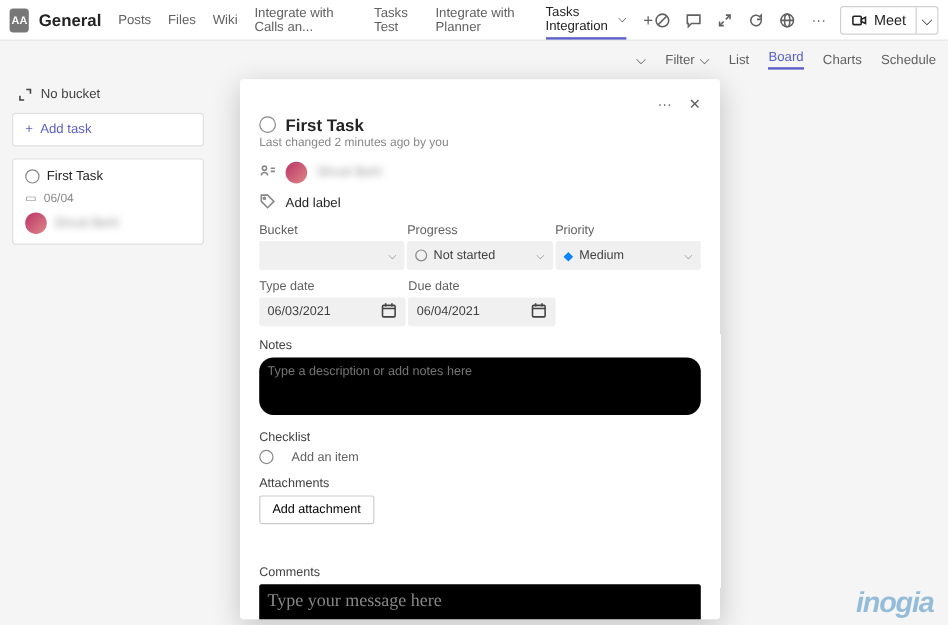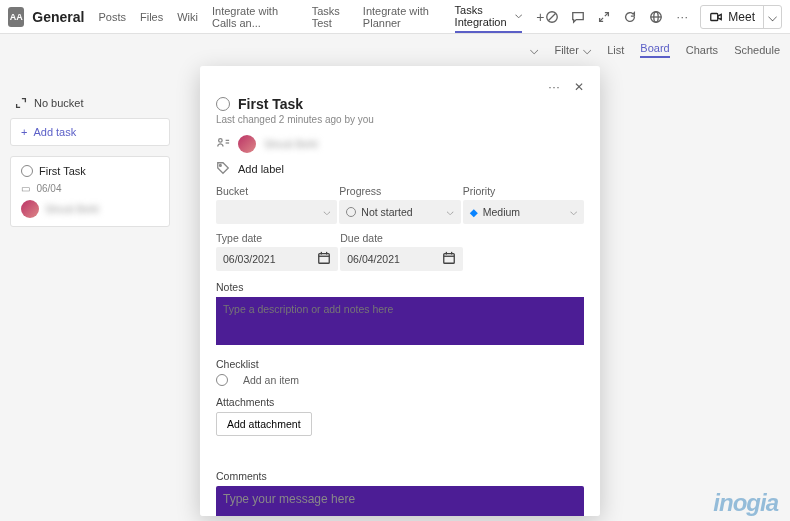--- a/index.html
+++ b/index.html
@@ -20,21 +20,21 @@
 .meet-main { padding: 0 8px; display: flex; align-items: center; gap: 5px; height: 100%; }
 .meet-drop { border-left: 1px solid #d1d1d1; width: 18px; display: flex; align-items: center; justify-content: center; height: 100%; }
 
 
 .filterbar { height: 32px; display: flex; align-items: center; justify-content: flex-end; padding: 0 10px; gap: 16px; background: #f5f5f5; }
 .fb-item { font-size: 11px; color: #616161; cursor: pointer; display: flex; align-items: center; gap: 4px; }
 .fb-item.active { color: #5b5fc7; border-bottom: 2px solid #5b5fc7; padding-bottom: 2px; }
 
 
 .board { display: flex; padding: 4px 10px; gap: 12px; }
-.col-header { display: flex; align-items: center; gap: 6px; font-size: 11px; color: #424242; margin-bottom: 6px; padding: 2px 4px; margin-top: 24px; }
+.col-header { display: flex; align-items: center; gap: 6px; font-size: 11px; color: #424242; margin-bottom: 6px; padding: 2px 4px; }
 .column { width: 160px; }
 .addtask-btn { background: #fff; border: 1px solid #e1e1e1; border-radius: 3px; height: 28px; display: flex; align-items: center; padding: 0 10px; color: #5b5fc7; font-size: 11px; gap: 6px; cursor: pointer; margin-bottom: 10px; }
 .card { background: #fff; border: 1px solid #e1e1e1; border-radius: 3px; padding: 8px 10px; display: flex; flex-direction: column; gap: 6px; }
 .card-row { display: flex; align-items: center; gap: 6px; font-size: 11px; }
 .circle { width: 12px; height: 12px; border: 1.5px solid #888; border-radius: 50%; }
 .due-icon { font-size: 10px; color: #888; }
 .avatar { width: 18px; height: 18px; border-radius: 50%; background: linear-gradient(135deg,#b36 0%,#d88 100%); }
 .blur { filter: blur(3px); color:#999; }
 
 
@@ -46,24 +46,24 @@
 .task-title { font-size: 14px; font-weight: 600; }
 .subline { font-size: 10px; color: #888; margin-bottom: 10px; }
 .row { display: flex; align-items: center; gap: 8px; margin-bottom: 8px; font-size: 11px; }
 .row .sm-icon { width: 14px; color: #888; }
 .label-field { color: #616161; font-size: 10.5px; margin-bottom: 3px; }
 .fields-row { display: flex; gap: 2px; margin-bottom: 8px; }
 .field { flex: 1; }
 .select, .dateinput { background: #f0f0f0; border: none; height: 24px; width: 100%; display: flex; align-items: center; justify-content: space-between; padding: 0 7px; font-size: 10.5px; color: #424242; border-radius: 2px; cursor: pointer; }
 .select .left { display:flex; align-items:center; gap:5px;}
 .chev-d { font-size: 9px; color: #888; }
-.notes-box { background: #4c1d95; border: none; width: 100%; height: 48px; resize: none; padding: 6px 7px; font-size: 10.5px; color: #888; border-radius: 0; font-family: inherit; position: relative; }
+.notes-box { background: #000000; border: none; width: 100%; height: 48px; resize: none; padding: 6px 7px; font-size: 10.5px; color: #888; border-radius: 12px; font-family: inherit; position: relative; }
 .checklist-add { display: flex; align-items: center; gap: 15px; font-size: 10.5px; color: #616161; margin-top:4px; }
 .add-att { border: 1px solid #ccc; background: #fff; padding: 5px 10px; font-size: 10.5px; border-radius: 2px; cursor: pointer; }
-.comments-box { background: #4c1d95; width: 100%; height: 32px; padding: 6px 7px; font-size: 12px; color: #888; border-radius: 2px; margin-bottom: 6px; }
+.comments-box { background: #000000; width: 100%; height: 32px; padding: 6px 7px; font-size: 15px; color: #888; border-radius: 2px; margin-bottom: 6px; font-family: Liberation Serif, serif; }
 .send-btn { float: right; background: #f0f0f0; border: none; padding: 4px 12px; font-size: 10.5px; color: #888; border-radius: 2px; cursor: pointer; }
 .section-label { font-size: 10.5px; color: #424242; margin: 10px 0 4px 0; }
 
 
 .watermark { position: absolute; right: 12px; bottom: 4px; font-style: italic; font-weight: 800; font-size: 24px; color: rgba(31,119,185,0.45); letter-spacing: -1px; }
 
 
 svg { width: 14px; height: 14px; stroke: currentColor; fill: none; stroke-width: 1.5; }
 </style>
 </head>

